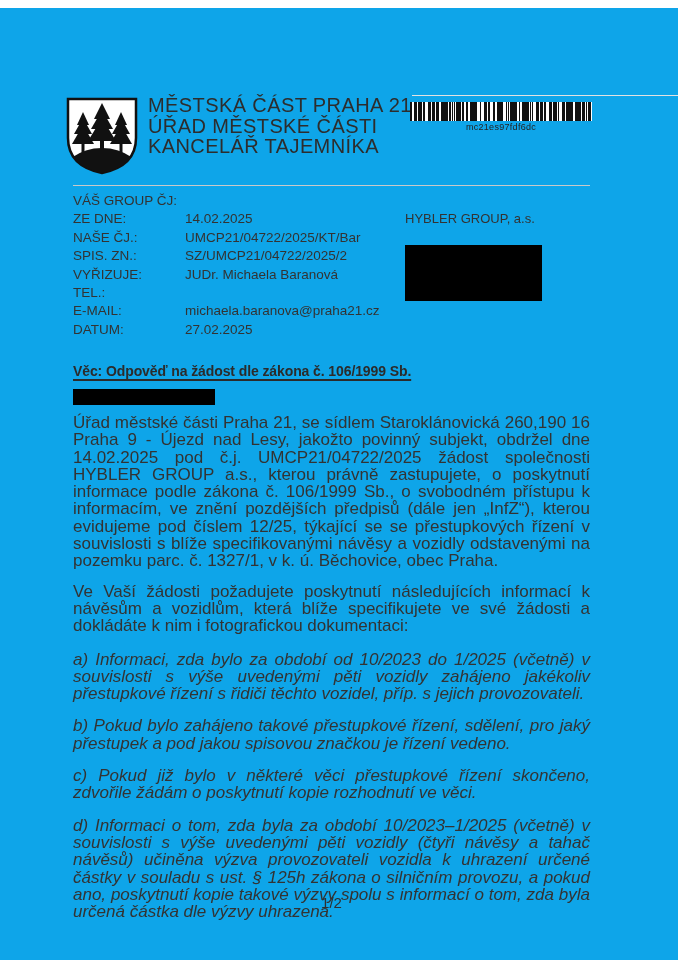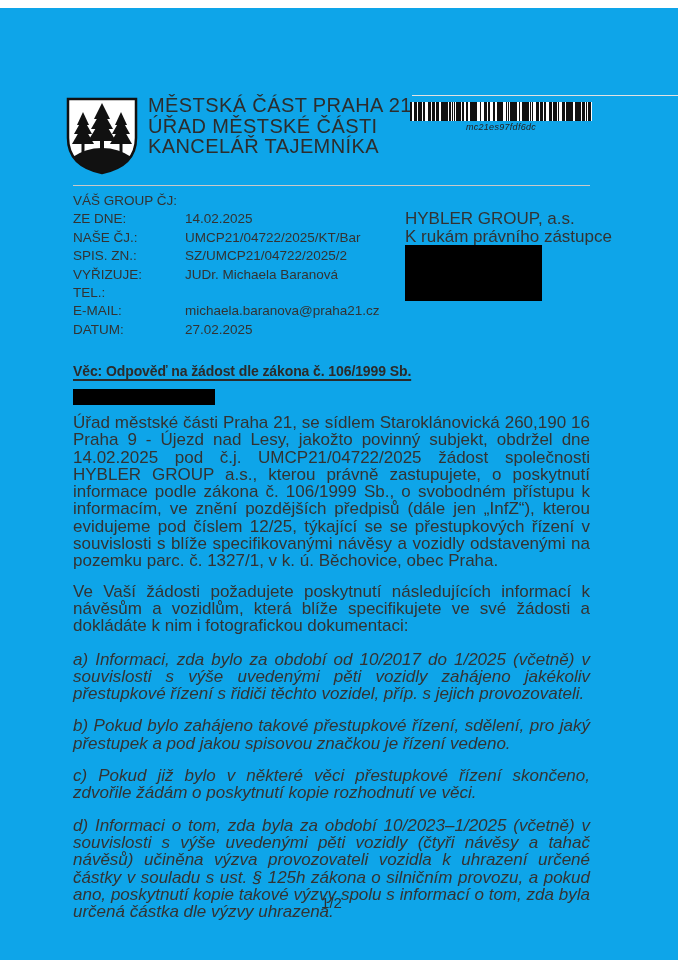--- a/index.html
+++ b/index.html
@@ -53,21 +53,20 @@
     right: 0;
     height: 1px;
     background: #e2e2e2;
   }
   .barcode-wrap {
     position: absolute;
     left: 410px;
     top: 94px;
     width: 182px;
     text-align: center;
-    font-style: italic;
   }
   .barcode-bars {
     height: 19px;
     width: 182px;
     background-image:
       repeating-linear-gradient(90deg, #111 0 2px, transparent 2px 5px, #111 5px 6px, transparent 6px 9px, #111 9px 12px, transparent 12px 13px),
       repeating-linear-gradient(90deg, #111 0 1px, #fff 1px 4px, #111 4px 7px, #fff 7px 8px, #111 8px 9px, #fff 9px 14px);
   }
   .barcode-label {
     font-size: 9px;
@@ -106,21 +105,21 @@
   .meta-value {
     flex: 1;
     white-space: nowrap;
   }
 
   
   .addressee {
     position: absolute;
     left: 405px;
     top: 202px;
-    font-size: 17px;
+    font-size: 13px;
     line-height: 18.4px;
     white-space: nowrap;
   }
   .redaction-a {
     position: absolute;
     left: 405px;
     top: 237px;
     width: 137px;
     height: 56px;
     background: #000000;
@@ -261,31 +260,30 @@
       <span class="meta-value">michaela.baranova@praha21.cz</span>
     </div>
     <div class="meta-row">
       <span class="meta-label">DATUM:</span>
       <span class="meta-value">27.02.2025</span>
     </div>
   </div>
 
   <div class="addressee">
     <div>HYBLER GROUP, a.s.</div>
-    <div>K rukám právního zástupce</div>
   </div>
   <div class="redaction-a"></div>
 
   <div class="subject">Věc: Odpověď na žádost dle zákona č. 106/1999 Sb.</div>
   <div class="redaction-b"></div>
 
   <div class="body-text">
     <p class="para-1">Úřad městské části Praha 21, se sídlem Staroklánovická 260,190 16 Praha 9 - Újezd nad Lesy, jakožto povinný subjekt, obdržel dne 14.02.2025 pod č.j. UMCP21/04722/2025 žádost společnosti HYBLER GROUP a.s., kterou právně zastupujete, o poskytnutí informace podle zákona č. 106/1999 Sb., o svobodném přístupu k informacím, ve znění pozdějších předpisů (dále jen „InfZ“), kterou evidujeme pod číslem 12/25, týkající se se přestupkových řízení v souvislosti s blíže specifikovanými návěsy a vozidly odstavenými na pozemku parc. č. 1327/1, v k. ú. Běchovice, obec Praha.</p>
     <p class="para-2">Ve Vaší žádosti požadujete poskytnutí následujících informací k návěsům a vozidlům, která blíže specifikujete ve své žádosti a dokládáte k nim i fotografickou dokumentaci:</p>
-    <p class="item">a) Informaci, zda bylo za období od 10/2017 do 1/2025 (včetně) v souvislosti s výše uvedenými pěti vozidly zahájeno jakékoliv přestupkové řízení s řidiči těchto vozidel, příp. s jejich provozovateli.</p>
+    <p class="item">a) Informaci, zda bylo za období od 10/2023 do 1/2025 (včetně) v souvislosti s výše uvedenými pěti vozidly zahájeno jakékoliv přestupkové řízení s řidiči těchto vozidel, příp. s jejich provozovateli.</p>
     <p class="item">b) Pokud bylo zahájeno takové přestupkové řízení, sdělení, pro jaký přestupek a pod jakou spisovou značkou je řízení vedeno.</p>
     <p class="item">c) Pokud již bylo v některé věci přestupkové řízení skončeno, zdvořile žádám o poskytnutí kopie rozhodnutí ve věci.</p>
     <p class="item">d) Informaci o tom, zda byla za období 10/2023–1/2025 (včetně) v souvislosti s výše uvedenými pěti vozidly (čtyři návěsy a tahač návěsů) učiněna výzva provozovateli vozidla k uhrazení určené částky v souladu s ust. § 125h zákona o silničním provozu, a pokud ano, poskytnutí kopie takové výzvy spolu s informací o tom, zda byla určená částka dle výzvy uhrazena.</p>
   </div>
 
   <div class="page-footer">1/2</div>
 
 </div>
 
 </body></html>

